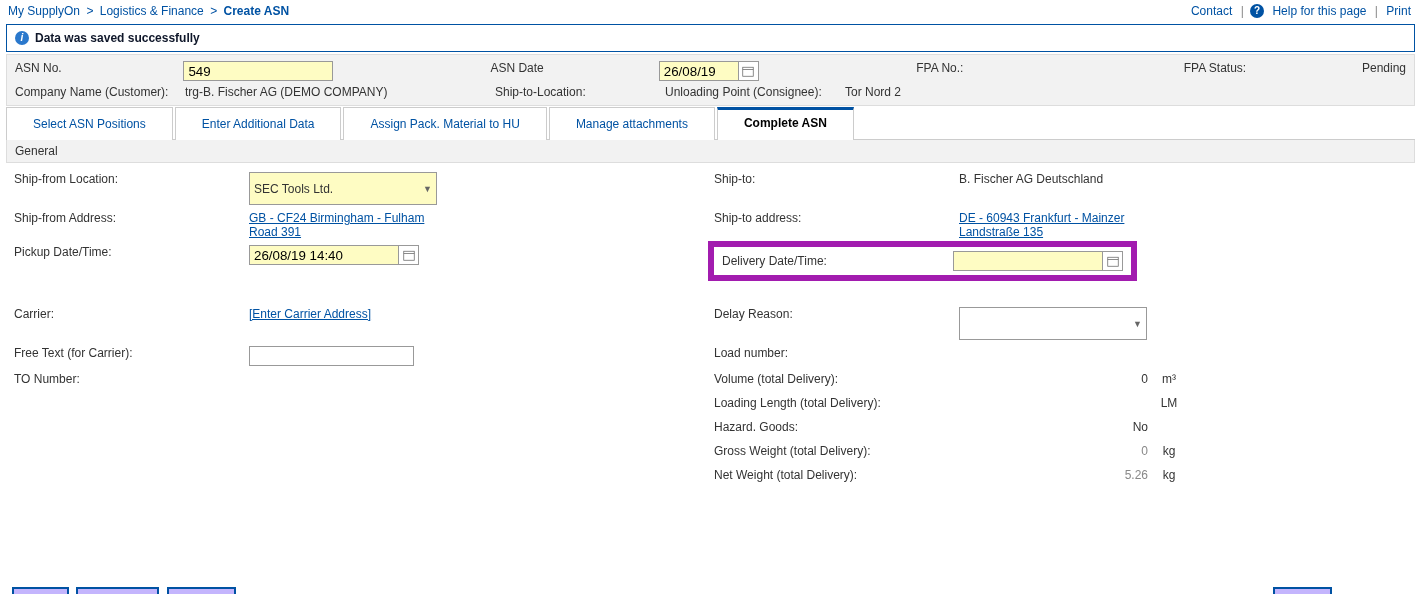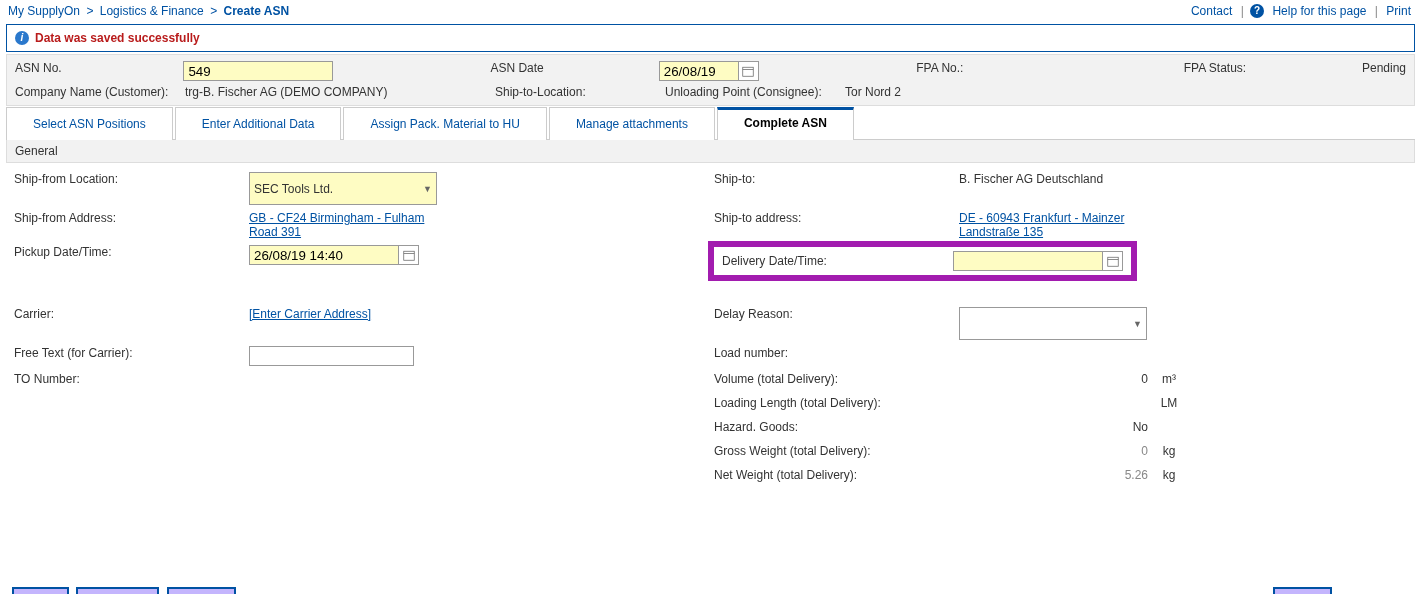--- a/index.html
+++ b/index.html
@@ -8,21 +8,21 @@
 .topbar { display: flex; justify-content: space-between; padding: 4px 8px; }
 .breadcrumb a { color: #0052a3; text-decoration: none; }
 .breadcrumb span.sep { color: #0052a3; margin: 0 3px; }
 .breadcrumb .current { color: #0052a3; font-weight: bold; }
 .toplinks a { color: #0052a3; text-decoration: none; margin: 0 2px; }
 .toplinks .sep { color: #888; margin: 0 3px; }
 .help-icon { display: inline-block; width: 14px; height: 14px; border-radius: 50%; background: #0052a3; color: #fff; text-align: center; line-height: 14px; font-size: 10px; font-weight: bold; margin-right: 3px; vertical-align: text-bottom; }
 
 .msg-bar { border: 1px solid #0052a3; background: #fff; padding: 6px 8px; margin: 2px 6px; display: flex; align-items: center; }
 .msg-bar .info-icon { display: inline-block; width: 14px; height: 14px; border-radius: 50%; background: #2a78cc; color: #fff; text-align: center; line-height: 14px; font-size: 10px; font-weight: bold; font-style: italic; margin-right: 6px; }
-.msg-bar .msg-text { font-weight: bold; color: #b91c1c; }
+.msg-bar .msg-text { font-weight: bold; color: #0f172a; }
 
 .header-grid { background: #f2f2f2; border: 1px solid #ddd; margin: 0 6px; padding: 4px 0; }
 .header-row { display: flex; padding: 2px 8px; }
 .header-row .lbl { color: #333; }
 .header-row .val { color: #333; }
 .col1 { width: 170px; }
 .col2 { width: 310px; }
 .col3 { width: 170px; }
 .col4 { width: 260px; }
 .col5 { width: 270px; }

